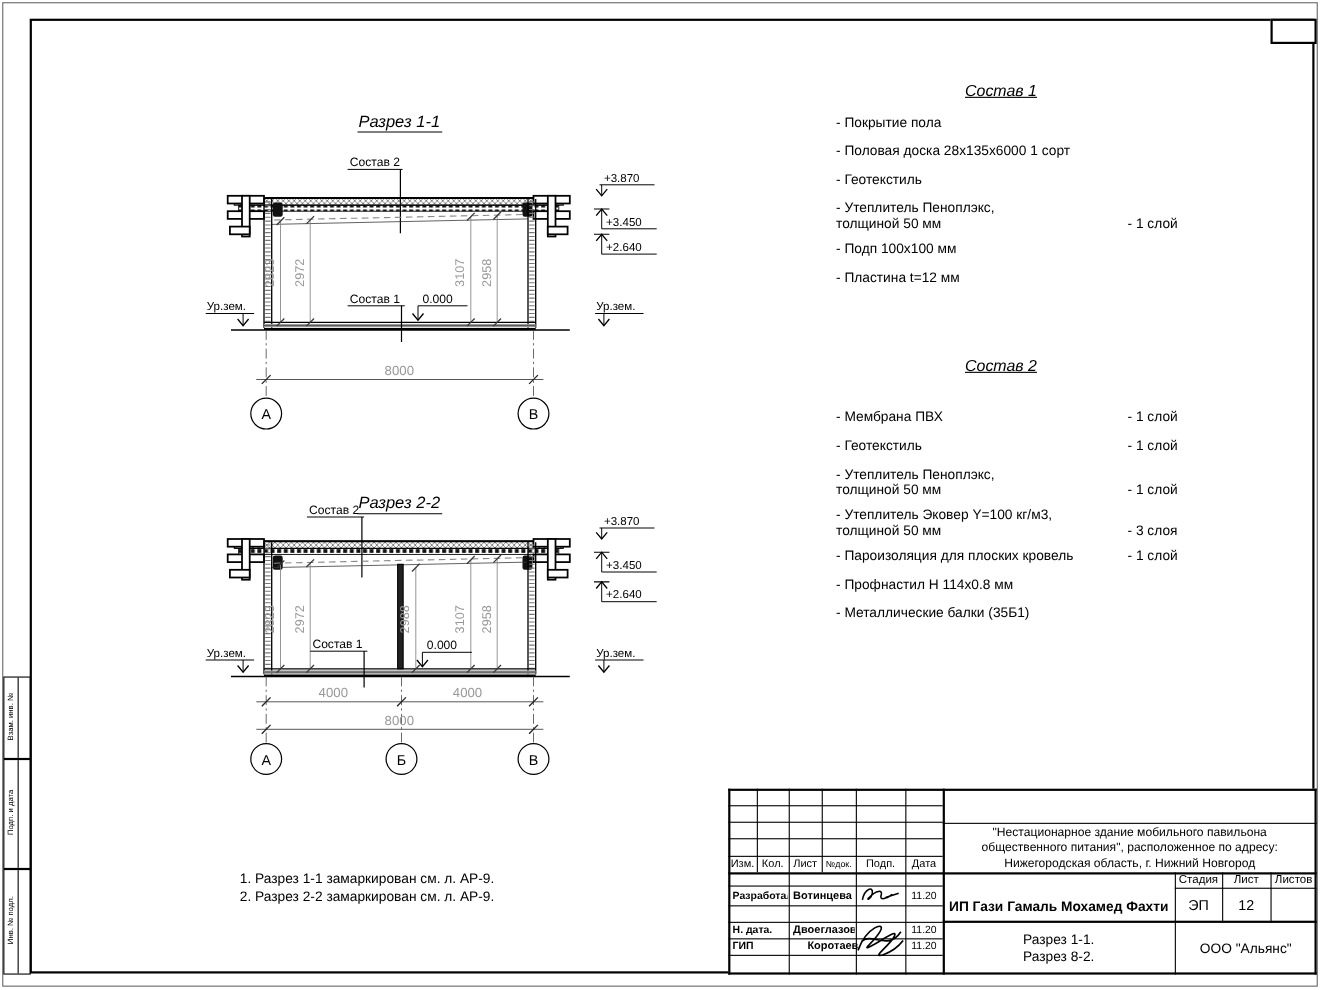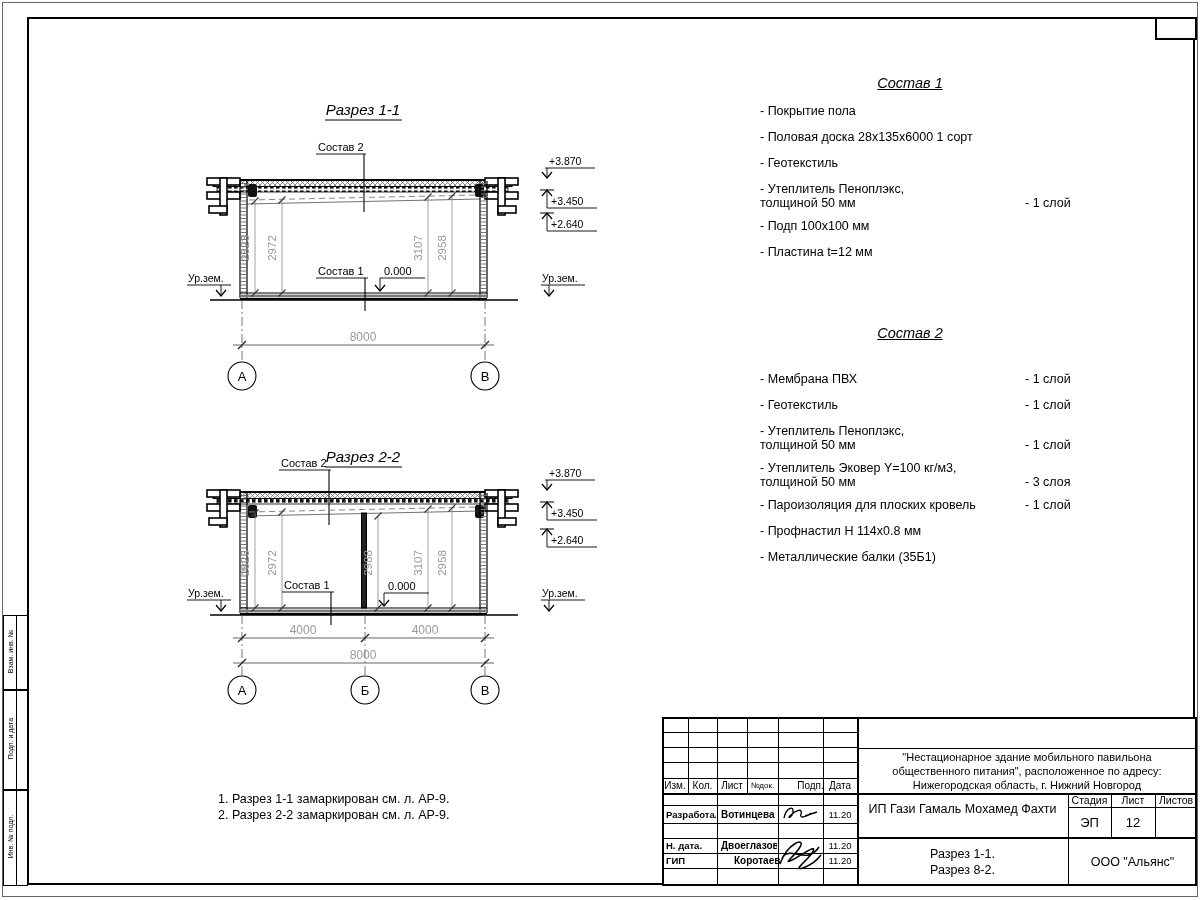--- a/index.html
+++ b/index.html
@@ -406,21 +406,21 @@
     <div class="ln" style="left:195px;top:120px;width:340px;height:2px;"></div>
     <div class="ln" style="left:406px;top:76px;width:1px;height:93px;"></div>
     <div class="ln" style="left:449px;top:76px;width:1px;height:46px;"></div>
     <div class="ln" style="left:493px;top:76px;width:1px;height:46px;"></div>
     <div class="ln" style="left:406px;top:90px;width:129px;height:1px;"></div>
 
     <div class="cell" style="left:0;top:61px;width:26px;height:15px;font-size:10px;">Изм.</div>
     <div class="cell" style="left:26px;top:61px;width:29px;height:15px;font-size:10px;">Кол.</div>
     <div class="cell" style="left:55px;top:61px;width:30px;height:15px;font-size:10px;">Лист</div>
     <div class="cell" style="left:85px;top:61px;width:31px;height:15px;font-size:8px;">№док.</div>
-    <div class="cell" style="left:116px;top:61px;width:45px;height:15px;font-size:10px;margin-left:10px;">Подп.</div>
+    <div class="cell" style="left:116px;top:61px;width:45px;height:15px;font-size:10px;">Подп.</div>
     <div class="cell" style="left:161px;top:61px;width:34px;height:15px;font-size:10px;">Дата</div>
 
     <div class="cell l" style="left:1px;top:88px;width:53px;height:18px;font-size:9.5px;">Разработал</div>
     <div class="cell l" style="left:56px;top:88px;width:59px;height:18px;font-size:10px;">Вотинцева</div>
     <div class="cell" style="left:161px;top:88px;width:34px;height:18px;font-size:9.5px;">11.20</div>
     <div class="cell l" style="left:1px;top:121px;width:53px;height:15px;font-size:9.5px;">Н. дата.</div>
     <div class="cell l" style="left:56px;top:121px;width:59px;height:15px;font-size:10px;">Двоеглазов</div>
     <div class="cell" style="left:161px;top:121px;width:34px;height:15px;font-size:9.5px;">11.20</div>
     <div class="cell l" style="left:1px;top:136px;width:53px;height:15px;font-size:9.5px;">ГИП</div>
     <div class="cell l" style="left:69px;top:136px;width:59px;height:15px;font-size:10px;">Коротаев</div>
@@ -429,21 +429,21 @@
     <svg style="position:absolute;left:118px;top:87px;" width="42" height="19" viewBox="0 0 42 19">
       <path d="M4,14 C6,4 14,1 13,8 C12,14 6,15 11,11 C16,6 23,4 21,10 C19,15 27,13 31,9 M25,12 L37,8" fill="none" stroke="#000" stroke-width="1.4"></path>
     </svg>
     <svg style="position:absolute;left:112px;top:117px;" width="52" height="42" viewBox="0 0 52 42">
       <path d="M6,30 C14,8 32,3 26,13 C20,23 8,31 18,26 C28,21 45,8 38,19 C32,28 18,37 29,34 C37,31 44,25 47,21 M9,22 C19,13 33,31 45,13" fill="none" stroke="#000" stroke-width="1.5"></path>
     </svg>
 
     <div class="cell" style="left:197px;top:32px;width:336px;height:44px;font-size:11px;line-height:14px;white-space:pre-line;">"Нестационарное здание мобильного павильона
 общественного питания", расположенное по адресу:
 Нижегородская область, г. Нижний Новгород</div>
-    <div class="cell" style="left:195px;top:70px;width:211px;height:43px;font-size:12.5px;">ИП Гази Гамаль Мохамед Фахти</div>
+    <div class="cell" style="left:195px;top:85px;width:211px;height:43px;font-size:12.5px;font-weight:bold;">ИП Гази Гамаль Мохамед Фахти</div>
     <div class="cell" style="left:406px;top:76px;width:43px;height:14px;font-size:10.5px;">Стадия</div>
     <div class="cell" style="left:449px;top:76px;width:44px;height:14px;font-size:10.5px;">Лист</div>
     <div class="cell" style="left:493px;top:76px;width:42px;height:14px;font-size:10.5px;">Листов</div>
     <div class="cell" style="left:406px;top:90px;width:43px;height:30px;font-size:13px;">ЭП</div>
     <div class="cell" style="left:449px;top:90px;width:44px;height:30px;font-size:13px;">12</div>
     <div class="cell" style="left:195px;top:122px;width:211px;height:45px;font-size:12.5px;line-height:16px;white-space:pre-line;">Разрез 1-1.
 Разрез 8-2.</div>
     <div class="cell" style="left:406px;top:122px;width:129px;height:45px;font-size:12.5px;">ООО "Альянс"</div>
   </div>
 </div>

